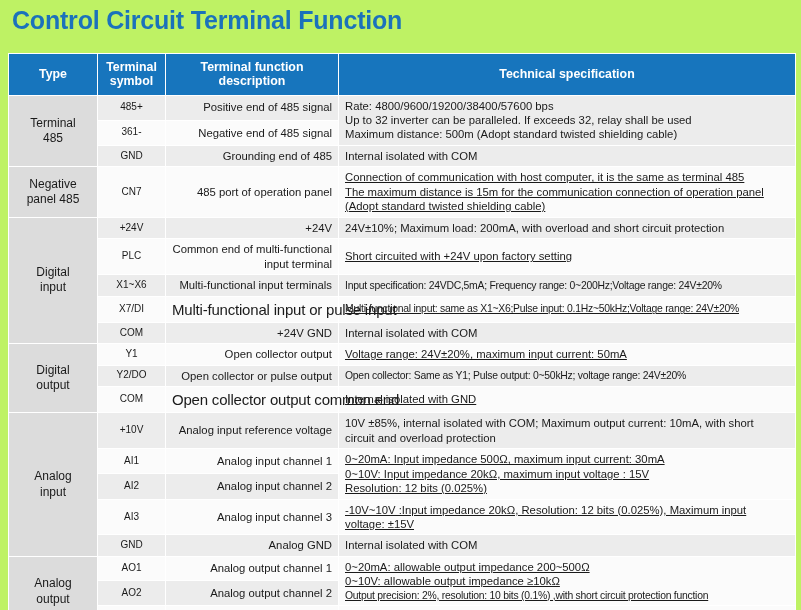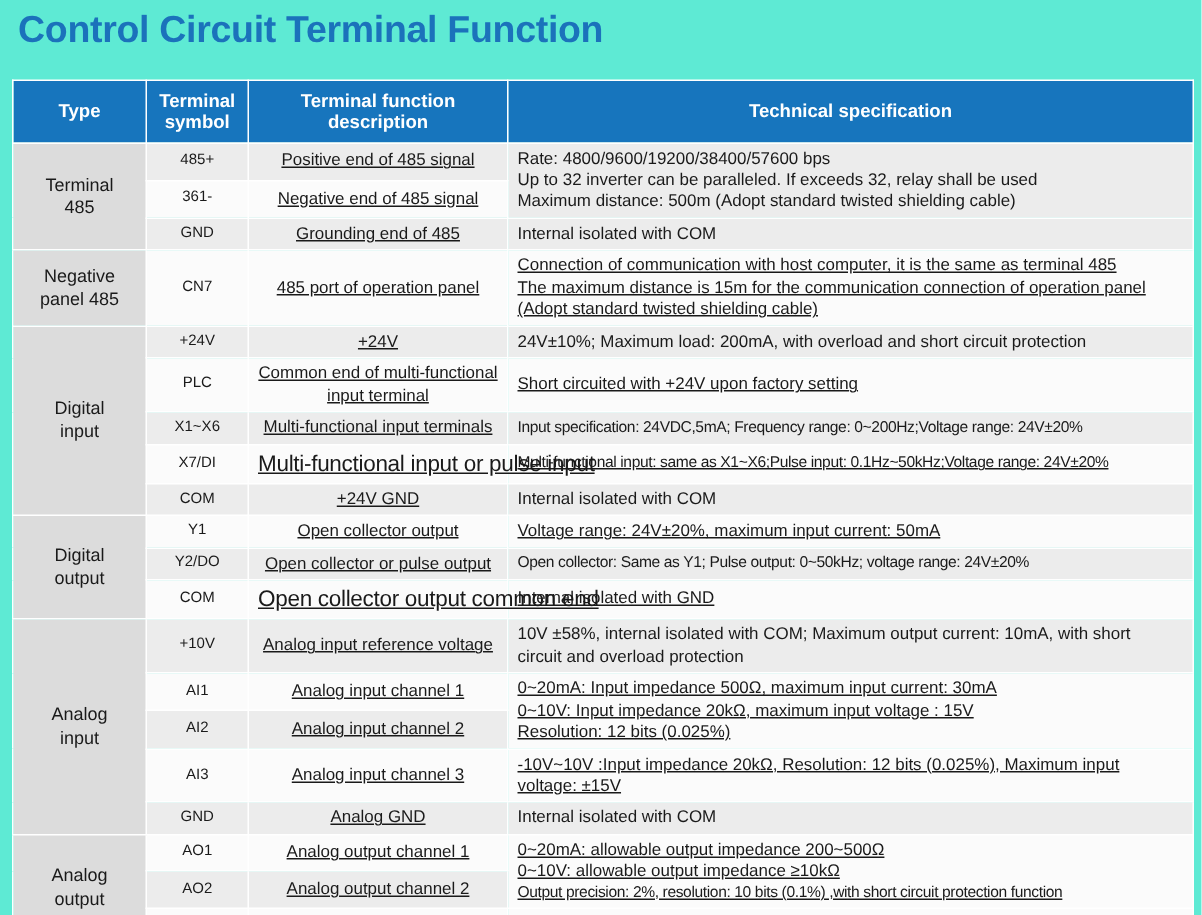--- a/index.html
+++ b/index.html
@@ -7,21 +7,21 @@
     margin: 0; padding: 0;
     width: 801px; height: 610px;
     background: #ffffff;
     font-family: "Liberation Sans", sans-serif;
     -webkit-font-smoothing: antialiased;
   }
   #page {
     position: relative;
     width: 801px; height: 610px;
     overflow: hidden;
-    background: #5eead4;
+    background: #bef264;
   }
   #title {
     position: absolute;
     left: 12px; top: 6px;
     font-size: 25px;
     font-weight: bold;
     color: #1b72bb;
     letter-spacing: -0.2px;
     white-space: nowrap;
   }
@@ -67,21 +67,21 @@
     font-size: 12px;
     color: #1a1a1a;
     line-height: 1.3;
     padding: 3px 2px;
   }
   
   td.sym {
     text-align: center;
     font-size: 10px;
   }
-  td.desc { text-align: center; text-decoration: underline; }
+  td.desc { text-align: right; }
   td.spec { text-align: left; }
 
   
   tr.shade td.sym, tr.shade td.desc, tr.shade td.spec { background: #ececec; }
   tr.plain td.sym, tr.plain td.desc, tr.plain td.spec { background: #fbfbfb; }
 
   td.merged-shade { background: #ececec; }
   td.merged-plain { background: #fbfbfb; text-decoration: underline; }
 
   .tight { font-size: 10.4px; letter-spacing: -0.25px; white-space: nowrap; }
@@ -224,21 +224,21 @@
             </td>
           </tr>
           <tr class="shade">
             <td class="type" rowspan="5">
               <span class="ln">Analog</span>
               <span class="ln">input</span>
             </td>
             <td class="sym">+10V</td>
             <td class="desc">Analog input reference voltage</td>
             <td class="spec merged-shade">
-              <span class="ln">10V ±58%, internal isolated with COM; Maximum output current: 10mA, with short</span>
+              <span class="ln">10V ±85%, internal isolated with COM; Maximum output current: 10mA, with short</span>
               <span class="ln">circuit and overload protection</span>
             </td>
           </tr>
           <tr class="plain">
             <td class="sym">AI1</td>
             <td class="desc">Analog input channel 1</td>
             <td class="spec merged-plain" rowspan="2">
               <span class="ln">0~20mA: Input impedance 500Ω, maximum input current: 30mA</span>
               <span class="ln">0~10V: Input impedance 20kΩ, maximum input voltage : 15V</span>
               <span class="ln">Resolution: 12 bits (0.025%)</span>

